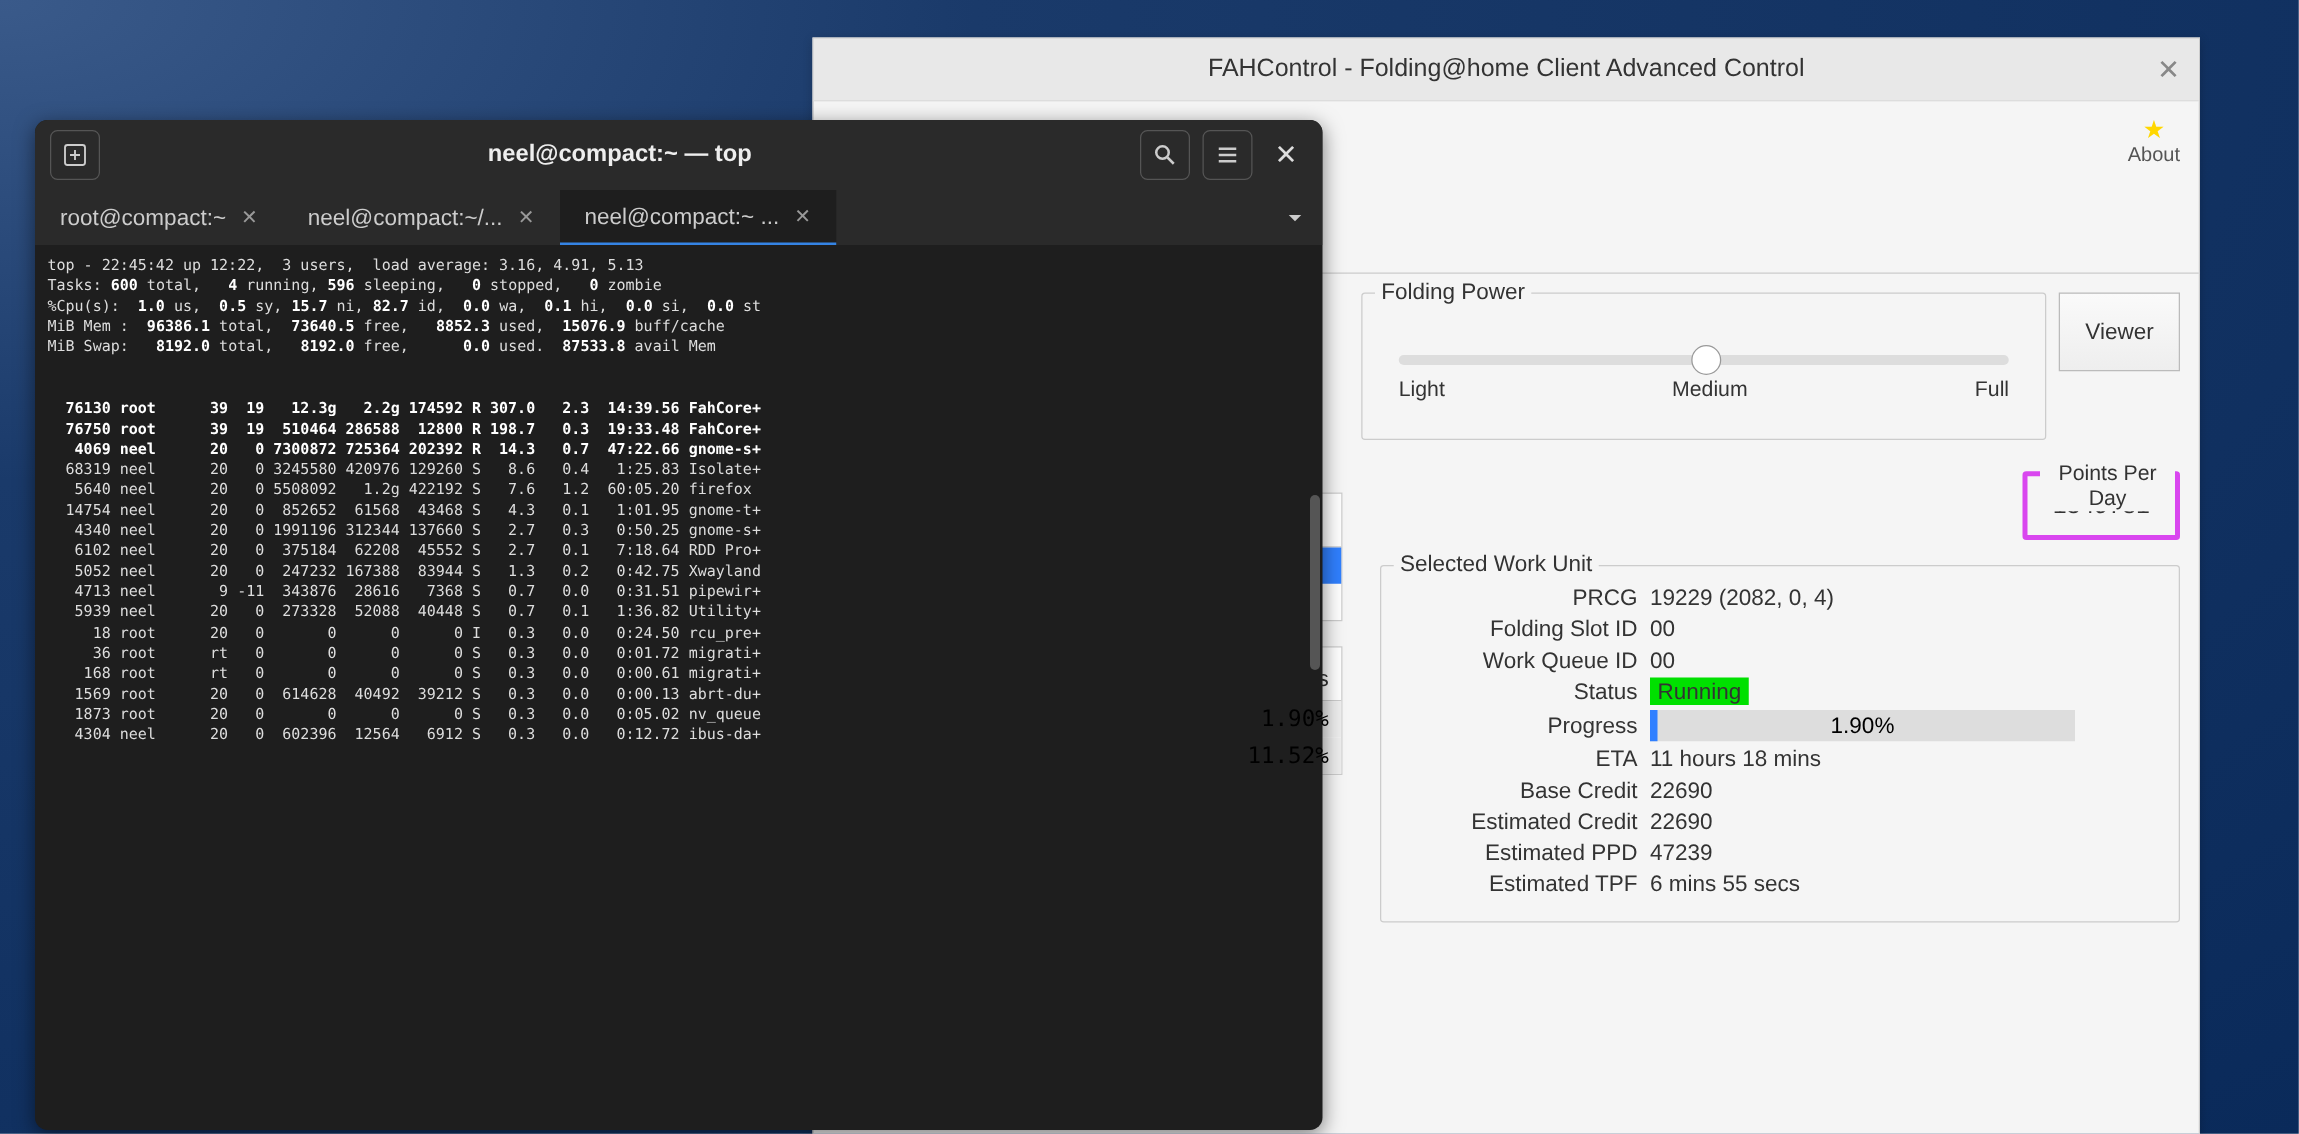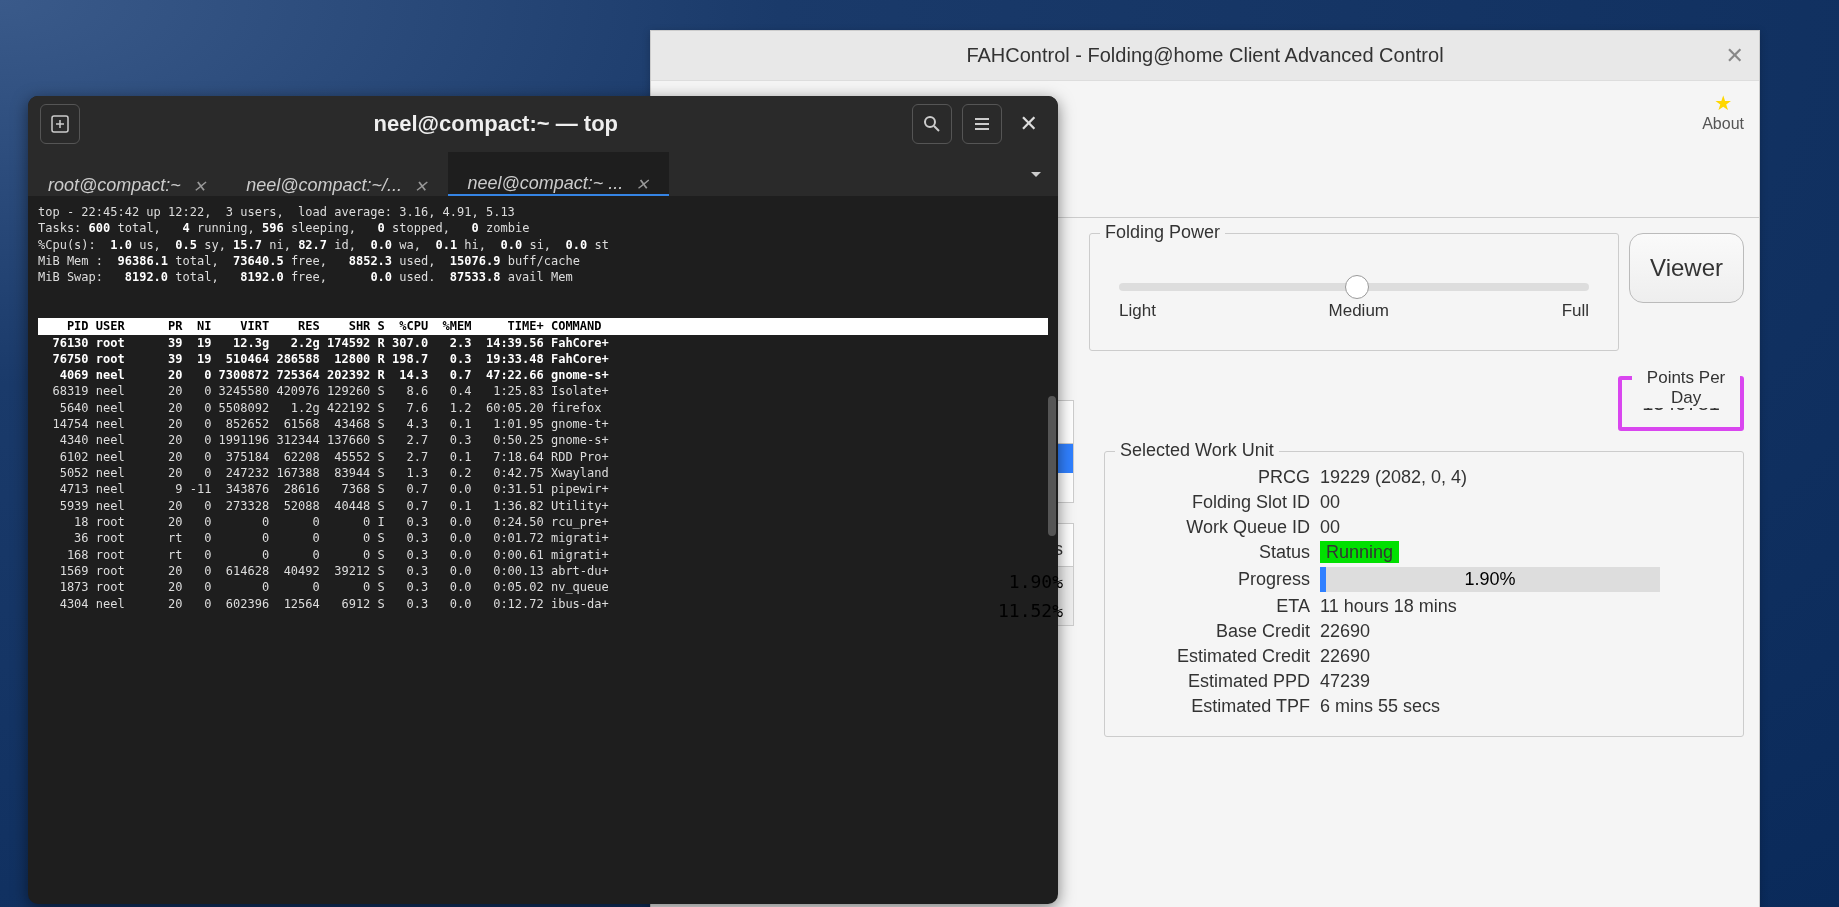--- a/index.html
+++ b/index.html
@@ -14,21 +14,21 @@
 .fah-about { margin-left: auto; text-align: center; color: #555; font-size: 16px; }
 .star { color: #ffd700; font-size: 20px; display: block; }
 .fah-status-row { display: flex; align-items: center; padding: 5px 15px; gap: 10px; }
 .online-badge { background: #00ff00; color: #000; padding: 2px 4px; font-weight: bold; font-size: 18px; }
 .running-text { font-size: 18px; color: #333; }
 .fah-tabs { display: flex; padding: 0 15px; border-bottom: 1px solid #ccc; margin-top: 5px; }
 .fah-tab { padding: 6px 16px; border: 1px solid #ccc; background: #f5f5f5; font-size: 17px; color: #333; cursor: pointer; position: relative; top: 1px; }
 .fah-tab.partial { border-left: none; }
 .fah-content { display: flex; padding: 15px; gap: 15px; }
 .fah-left { flex: 1; }
-.fah-btn { padding: 20px 18px; border: 1px solid #bbb; background: linear-gradient(#fafafa, #eee); font-size: 24px; color: #333; cursor: pointer; border-radius: 14px; }
+.fah-btn { padding: 20px 18px; border: 1px solid #bbb; background: linear-gradient(#fafafa, #eee); font-size: 18px; color: #333; cursor: pointer; border-radius: 0; }
 .fah-btn.viewer { padding: 20px 20px; }
 .folding-power { border: 1px solid #ccc; border-radius: 3px; padding: 29px; position: relative; margin-bottom: 15px; flex: 1; }
 .fp-legend { position: absolute; top: -12px; left: 10px; background: #f5f5f5; padding: 0 5px; font-size: 18px; color: #333; }
 .fp-slider { width: 100%; height: 8px; background: #ddd; border-radius: 4px; position: relative; margin: 20px 0 10px; }
 .fp-thumb { position: absolute; left: 48%; top: -8px; width: 24px; height: 24px; background: #fff; border: 1px solid #999; border-radius: 50%; }
 .fp-labels { display: flex; justify-content: space-between; font-size: 17px; color: #333; }
 .fah-controls-row { display: flex; gap: 10px; align-items: flex-start; }
 .ppd-box { border: 4px solid #d946ef; border-radius: 3px; padding: 12px 20px; position: relative; text-align: center; margin-left: 40px; }
 .ppd-legend { position: absolute; top: -12px; left: 10px; background: #f5f5f5; padding: 0 5px; font-size: 17px; color: #333; }
 .ppd-value { font-size: 20px; color: #333; }
@@ -58,24 +58,24 @@
 .wu-progress-bar { background: #ddd; padding: 2px 10px; width: 340px; text-align: center; position: relative; }
 .wu-progress-fill { position: absolute; left: 0; top: 0; bottom: 0; width: 1.9%; background: #3080ff; }
 .wu-progress-text { position: relative; z-index: 1; }
 .utc-time { text-align: left; font-size: 19px; color: #333; padding: 10px; }
 .left-panel-cut { width: 260px; }
 
 
 .term-window { position: absolute; top: 96px; left: 28px; width: 1030px; height: 808px; background: #1e1e1e; border-radius: 10px; box-shadow: 0 4px 16px rgba(0,0,0,0.5); overflow: hidden; }
 .term-titlebar { display: flex; align-items: center; height: 56px; background: #2a2a2a; padding: 0 12px; gap: 10px; }
 .term-btn-icon { width: 40px; height: 40px; border: 1px solid #555; border-radius: 6px; display: flex; align-items: center; justify-content: center; color: #ddd; font-size: 20px; cursor: pointer; }
-.term-title { flex: 1; text-align: center; color: #eee; font-size: 22px; font-weight: 600; }
+.term-title { flex: 1; text-align: center; color: #eee; font-size: 19px; font-weight: 600; }
 .term-close { color: #ddd; font-size: 22px; cursor: pointer; padding: 8px; }
 .term-tabs { display: flex; background: #2a2a2a; height: 44px; align-items: stretch; }
-.term-tab { display: flex; align-items: flex-end; padding: 0 20px; color: #ccc; font-size: 18px; gap: 12px; cursor: pointer; font-style: italic; }
+.term-tab { display: flex; align-items: center; padding: 0 20px; color: #ccc; font-size: 18px; gap: 12px; cursor: pointer; }
 .term-tab.active { background: #1e1e1e; border-bottom: 2px solid #3584e4; }
 .term-tab-close { color: #999; font-size: 16px; }
 .term-dropdown { margin-left: auto; padding: 0 15px; color: #ccc; display: flex; align-items: center; }
 .term-body { font-family: 'DejaVu Sans Mono', monospace; font-size: 12px; line-height: 1.36; padding: 8px 10px; color: #ddd; white-space: pre; position: relative; }
 .term-header-row { background: #fff; color: #000; display: inline-block; width: 100%; font-weight: bold; }
 .bold { font-weight: bold; color: #fff; }
 .term-scrollbar { position: absolute; right: 2px; top: 200px; width: 8px; height: 140px; background: #555; border-radius: 4px; }
 </style>
 </head>
 <body>
@@ -255,15 +255,14 @@
         </div>
       </div>
     <div class="term-dropdown">
       <svg width="14" height="14" viewBox="0 0 14 14">
           <path d="M2 5l5 5 5-5" fill="#ccc"></path>
         </svg>
     </div>
   </div>
   <div class="term-body"><div id="top-lines"><div>top - 22:45:42 up 12:22,  3 users,  load average: 3.16, 4.91, 5.13</div><div>Tasks: <span class="bold">600</span> total,   <span class="bold">4</span> running, <span class="bold">596</span> sleeping,   <span class="bold">0</span> stopped,   <span class="bold">0</span> zombie</div><div>%Cpu(s):  <span class="bold">1.0</span> us,  <span class="bold">0.5</span> sy, <span class="bold">15.7</span> ni, <span class="bold">82.7</span> id,  <span class="bold">0.0</span> wa,  <span class="bold">0.1</span> hi,  <span class="bold">0.0</span> si,  <span class="bold">0.0</span> st</div><div>MiB Mem :  <span class="bold">96386.1</span> total,  <span class="bold">73640.5</span> free,   <span class="bold">8852.3</span> used,  <span class="bold">15076.9</span> buff/cache</div><div>MiB Swap:   <span class="bold">8192.0</span> total,   <span class="bold">8192.0</span> free,      <span class="bold">0.0</span> used.  <span class="bold">87533.8</span> avail Mem</div>
 </div>
-<span class="term-header-row">    PID USER      PR  NI    VIRT    RES    SHR S  %CPU  %MEM     TIME+ COMMAND</span>
 <div id="proc-lines"><div class="bold">  76130 root      39  19   12.3g   2.2g 174592 R 307.0   2.3  14:39.56 FahCore+</div><div class="bold">  76750 root      39  19  510464 286588  12800 R 198.7   0.3  19:33.48 FahCore+</div><div class="bold">   4069 neel      20   0 7300872 725364 202392 R  14.3   0.7  47:22.66 gnome-s+</div><div>  68319 neel      20   0 3245580 420976 129260 S   8.6   0.4   1:25.83 Isolate+</div><div>   5640 neel      20   0 5508092   1.2g 422192 S   7.6   1.2  60:05.20 firefox</div><div>  14754 neel      20   0  852652  61568  43468 S   4.3   0.1   1:01.95 gnome-t+</div><div>   4340 neel      20   0 1991196 312344 137660 S   2.7   0.3   0:50.25 gnome-s+</div><div>   6102 neel      20   0  375184  62208  45552 S   2.7   0.1   7:18.64 RDD Pro+</div><div>   5052 neel      20   0  247232 167388  83944 S   1.3   0.2   0:42.75 Xwayland</div><div>   4713 neel       9 -11  343876  28616   7368 S   0.7   0.0   0:31.51 pipewir+</div><div>   5939 neel      20   0  273328  52088  40448 S   0.7   0.1   1:36.82 Utility+</div><div>     18 root      20   0       0      0      0 I   0.3   0.0   0:24.50 rcu_pre+</div><div>     36 root      rt   0       0      0      0 S   0.3   0.0   0:01.72 migrati+</div><div>    168 root      rt   0       0      0      0 S   0.3   0.0   0:00.61 migrati+</div><div>   1569 root      20   0  614628  40492  39212 S   0.3   0.0   0:00.13 abrt-du+</div><div>   1873 root      20   0       0      0      0 S   0.3   0.0   0:05.02 nv_queue</div><div>   4304 neel      20   0  602396  12564   6912 S   0.3   0.0   0:12.72 ibus-da+</div></div><div class="term-scrollbar"></div></div>
 </div>
 
 </body></html>

